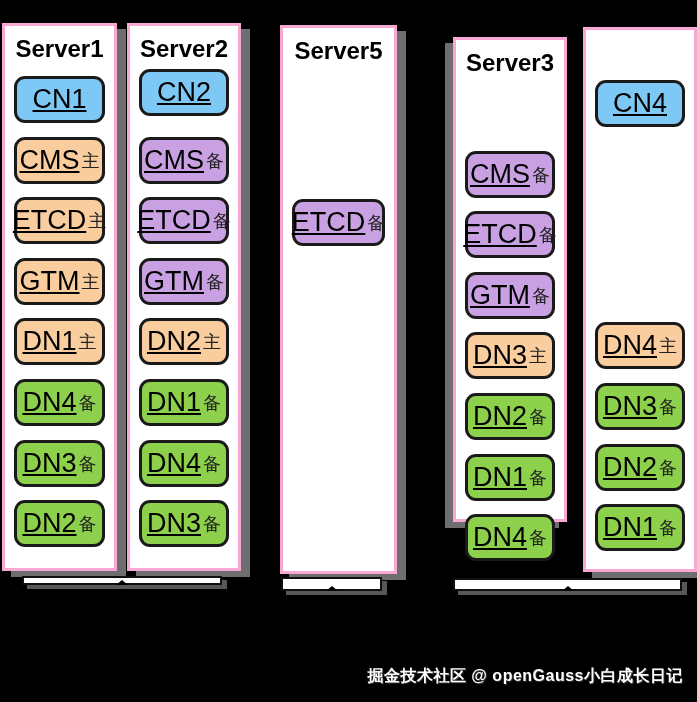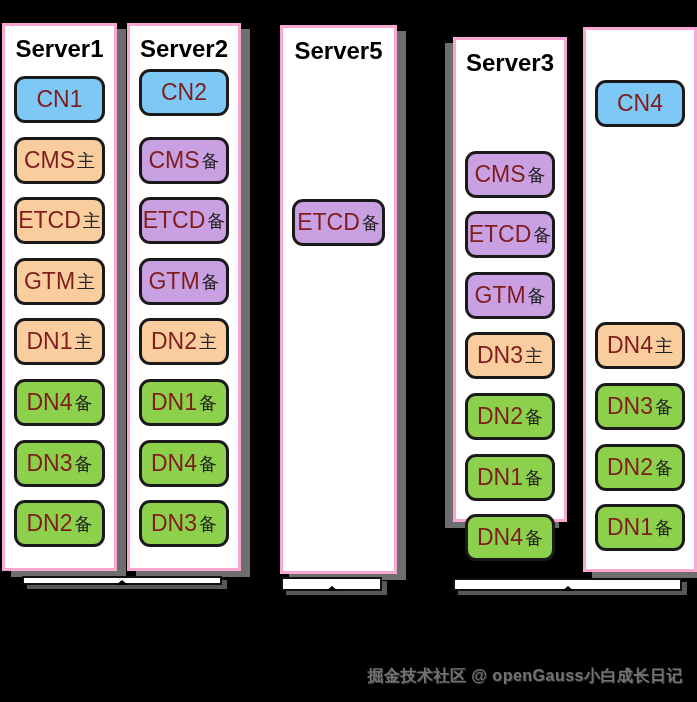--- a/index.html
+++ b/index.html
@@ -13,34 +13,34 @@
   }
   .server-title{
     position:absolute;top:9px;left:0;right:0;text-align:center;
     font-weight:bold;font-size:24px;color:#000;white-space:nowrap;
   }
   .component-box{
     position:absolute;left:9px;right:9px;height:47px;
     border:3px solid #1a1a1a;border-radius:11px;box-sizing:border-box;
     display:flex;align-items:center;justify-content:center;
   }
-  .box-label{font-size:23px;color:#7f1d1d;line-height:1;}
+  .box-label{font-size:27px;color:#000000;line-height:1;text-decoration:underline;}
   .box-suffix{font-size:18px;color:#222;margin-left:2px;line-height:1;}
   .base-bar{
     position:absolute;background:#fff;border:2px solid #101010;
     box-sizing:border-box;box-shadow:5px 4px 0 #585858;
   }
   .base-bar::after{
     content:"";position:absolute;left:50%;bottom:-2px;transform:translateX(-50%);
     border-left:6px solid transparent;border-right:6px solid transparent;
     border-bottom:5px solid #000;
   }
   .watermark{
     position:absolute;top:666px;right:14px;font-size:16px;font-weight:bold;
-    color:#737373;letter-spacing:0.5px;white-space:nowrap;
+    color:#ffffff;letter-spacing:0.5px;white-space:nowrap;
     text-shadow:1px 1px 0 #303030, 2px 2px 3px #000;
   }
 </style>
 </head>
 <body>
 
 <div class="canvas">
   <div id="columns">
       <div class="server-column" style="left: 2px; top: 23px; width: 115px; height: 548px; box-shadow: rgb(110, 110, 110) 9px 6px 0px;">
         <div class="server-title">Server1</div>

